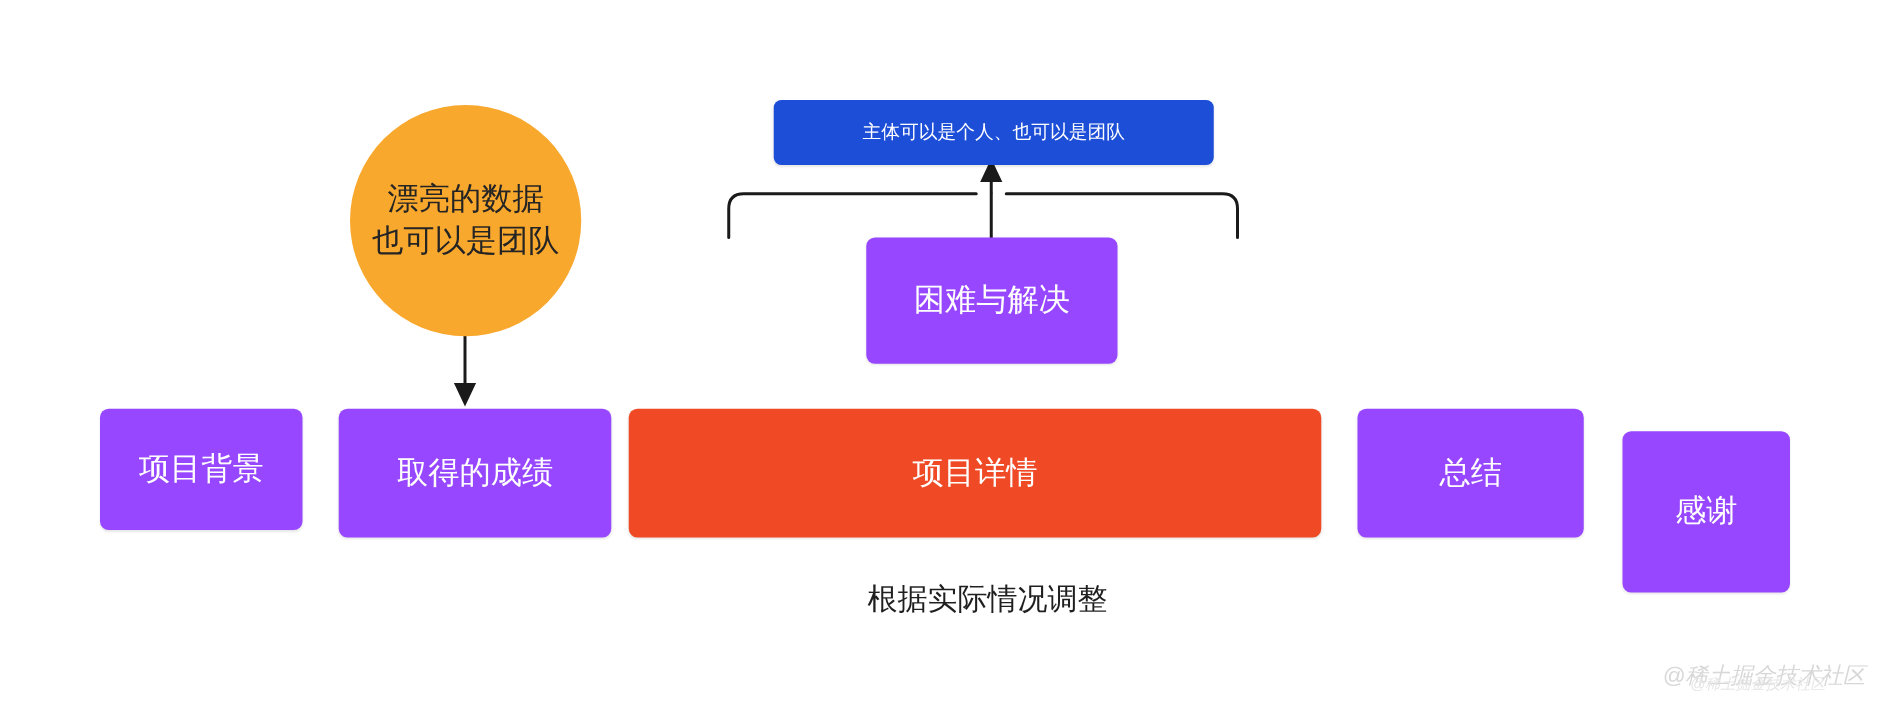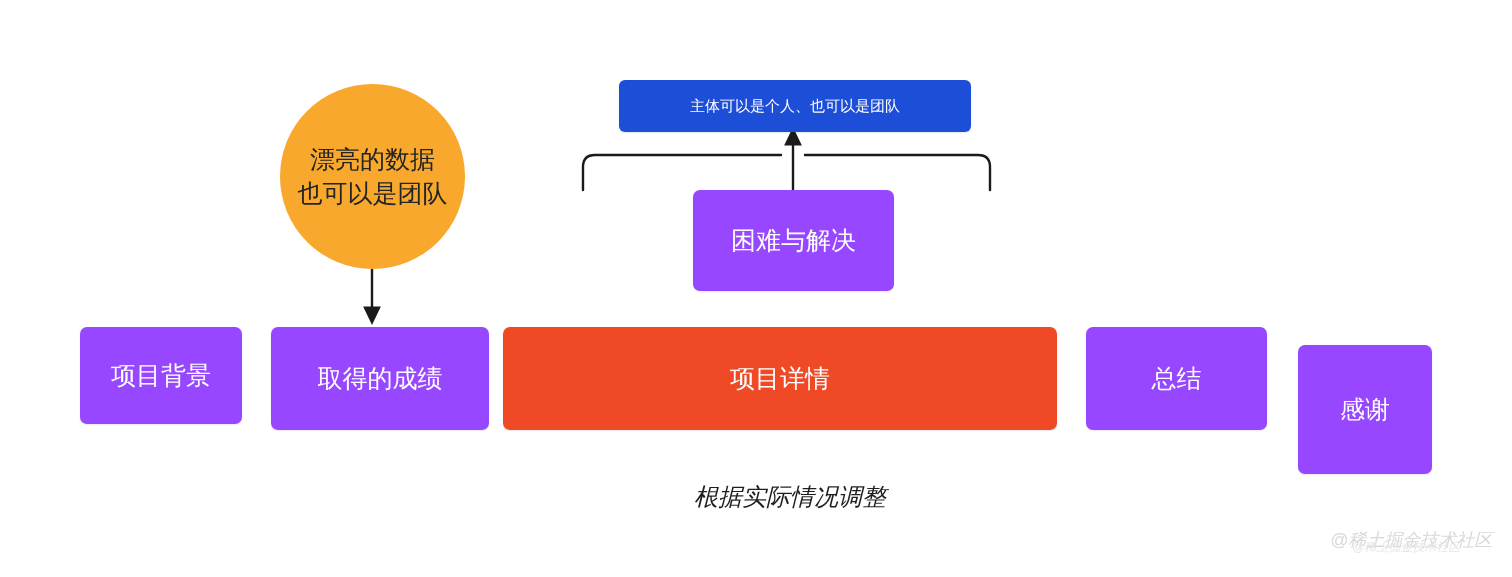--- a/index.html
+++ b/index.html
@@ -123,20 +123,20 @@
   <div class="node box box-red" style="left:503px; top:327px; width:554px; height:103px;">
     <span>项目详情</span>
   </div>
   <div class="node box" style="left:1086px; top:327px; width:181px; height:103px;justify-content:center;">
     <span>总结</span>
   </div>
   <div class="node box" style="left:1298px; top:345px; width:134px; height:129px;">
     <span>感谢</span>
   </div>
 
-  <div class="caption" style="left:694px; top:481px;font-style:italic;">根据实际情况调整</div>
+  <div class="caption" style="left:694px; top:463px;">根据实际情况调整</div>
 
   <div class="watermark" style="left:1330px; top:528px;">
     <span>@稀土掘金技术社区</span>
     <span class="wm-sub">@稀土掘金技术社区</span>
   </div>
 
 </div>
 
 </body></html>

